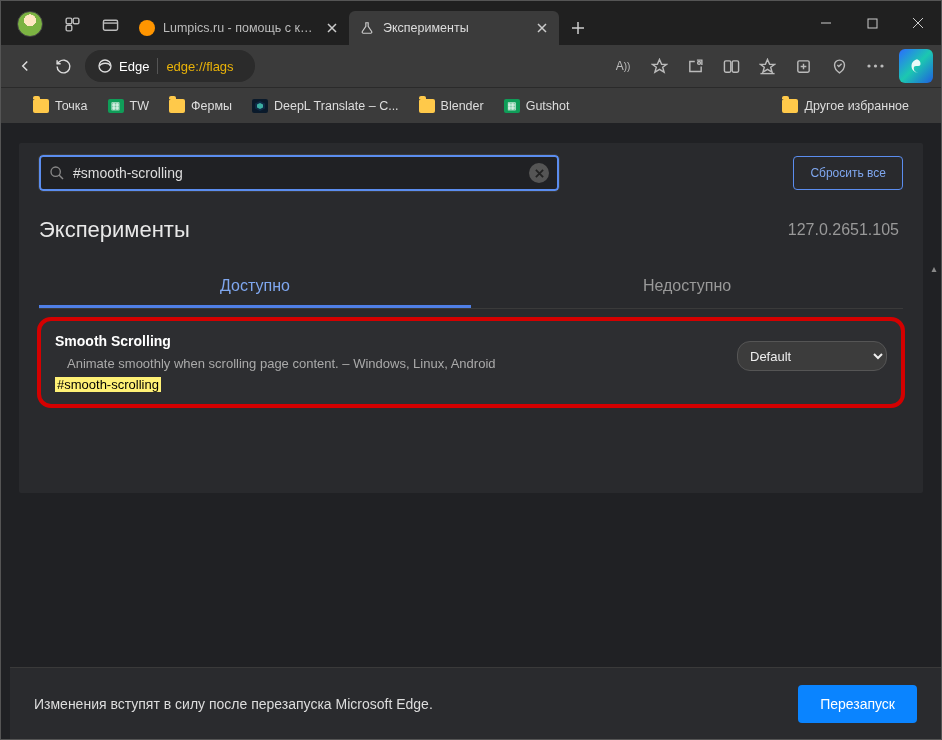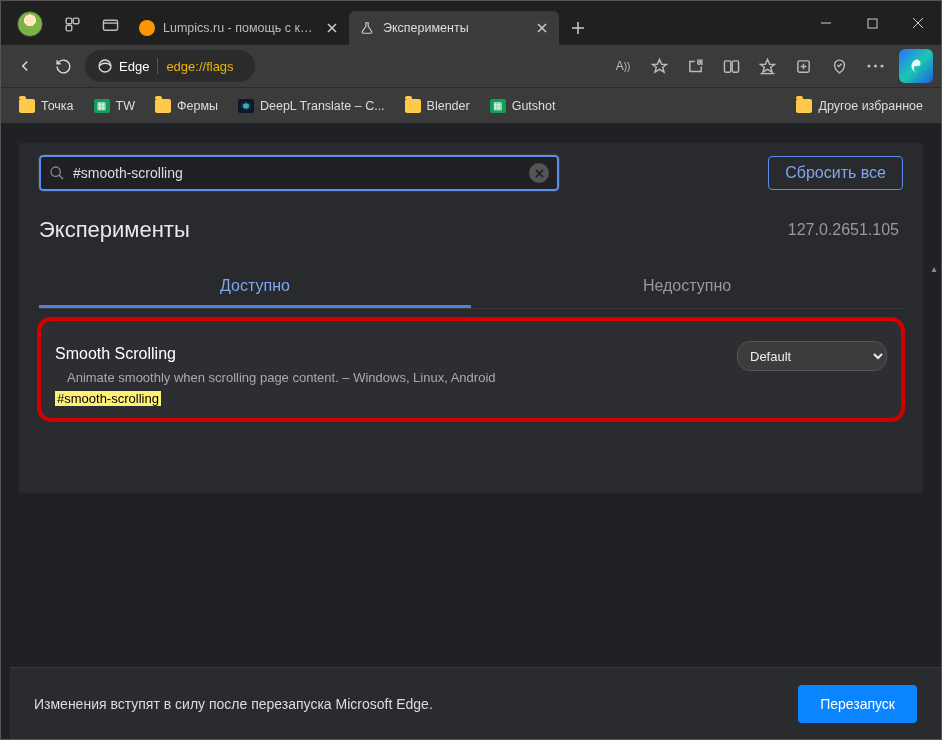--- a/index.html
+++ b/index.html
@@ -64,21 +64,21 @@
   .toolbar-right { margin-left:auto; display:flex; align-items:center; gap:4px; }
   .copilot {
     width: 34px; height: 34px; border-radius: 6px;
     background: linear-gradient(135deg,#2a6cff,#1cc8b0,#1f5fe0);
     display:flex; align-items:center; justify-content:center;
     margin-left: 4px;
   }
   
   .bookmarks {
     height: 36px; background:#3b3b3b; border-top:1px solid #2a2a2a;
-    display:flex; align-items:center; padding: 0 10px; gap: 4px;
+    display:flex; align-items:center; padding: 0 24px; gap: 4px;
   }
   .bm { display:flex; align-items:center; gap:6px; padding: 4px 8px; border-radius:4px; color:#ddd; font-size:12.5px; }
   .bm-folder { width:16px; height:14px; background:#ffc94a; border-radius:2px; position:relative; }
   .bm-folder::before { content:""; position:absolute; top:-3px; left:0; width:7px; height:3px; background:#ffc94a; border-radius:2px 2px 0 0; }
   .bm-sheet { width:16px; height:14px; background:#0f9d58; border-radius:2px; display:flex; align-items:center; justify-content:center; color:#fff; font-size:10px; }
   .bm-deepl { width:16px; height:14px; background:#0a1a2b; border-radius:2px; display:flex; align-items:center; justify-content:center; }
   .bm-right { margin-left:auto; }
   
   .page {
     position:absolute; top:122px; left:0; right:0; bottom:0;
@@ -103,39 +103,39 @@
     outline: 1px solid #3a3a3a;
   }
   .flag-search input {
     flex:1; background:transparent; border:none; outline:none;
     color:#ddd; font-size:14px;
   }
   .clear-btn { width:20px; height:20px; border-radius:50%; background:#555; display:flex; align-items:center; justify-content:center; color:#ccc; font-size:12px; }
   .reset-btn {
     margin-left:auto; height:34px; padding: 0 16px;
     border:1px solid #5b8def; color:#7fa7ef; background:transparent;
-    border-radius:4px; font-size:16px;
+    border-radius:4px; font-size:12px;
   }
   .page-title { color:#e8e8e8; font-size:22px; padding: 18px 20px 4px 20px; }
   .version { position:absolute; right: 24px; top: 78px; color:#999; font-size:16px; }
   .tabs {
     display:flex; margin: 20px 20px 0 20px; border-bottom:1px solid #3a3a3a;
   }
   .tabs .ptab {
     flex:1; text-align:center; padding: 10px 0; color:#999; font-size:16px;
   }
   .tabs .ptab.active { color:#7fa7ef; border-bottom:3px solid #4f7fe6; }
   .flag-card {
     margin: 8px 18px 0 18px; padding: 12px 14px;
     border: 4px solid #d40000; border-radius: 14px;
     background:#2d2e31; position:relative;
     display:flex; gap: 16px; align-items:flex-start;
   }
   .flag-info { flex:1; }
-  .flag-title { color:#fff; font-weight:400; font-size:16px; margin-bottom:6px;margin-top:12px; }
+  .flag-title { color:#fff; font-weight:700; font-size:14px; margin-bottom:6px; }
   .flag-desc { color:#aaa; font-size:13px; line-height:1.4;margin-left:12px; }
   .flag-hash { display:inline-block; background:#fff176; color:#000; padding:0 2px; margin-top:4px; font-size:13px; }
   .flag-select {
     width: 150px; height: 30px; background:#3c3c3c; color:#eee;
     border:1px solid #555; border-radius:13px; padding: 0 8px;
     font-size:13px; margin-top: 8px;
   }
   
   .restart-bar {
     position:absolute; left:9px; right:0; bottom:0; height:72px;

